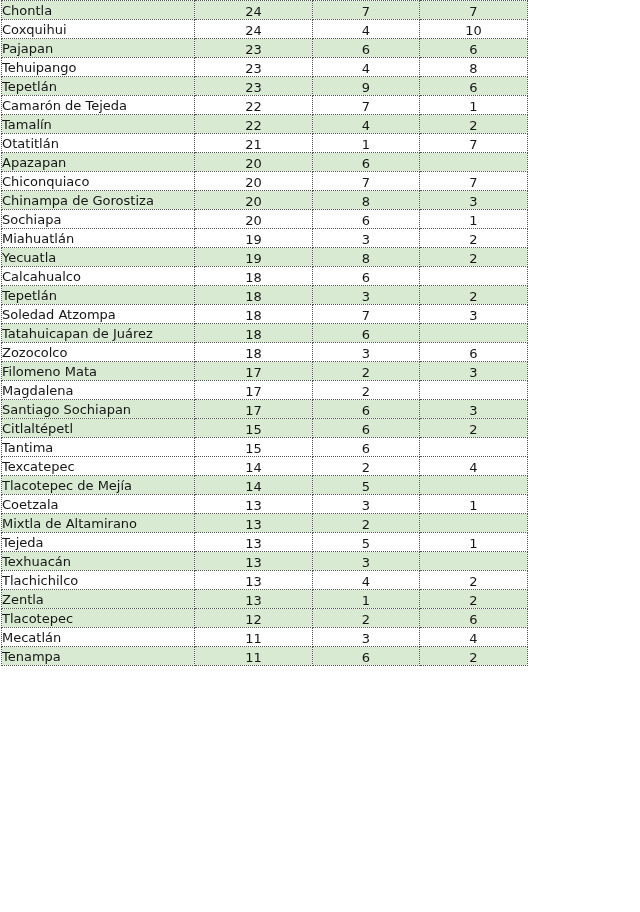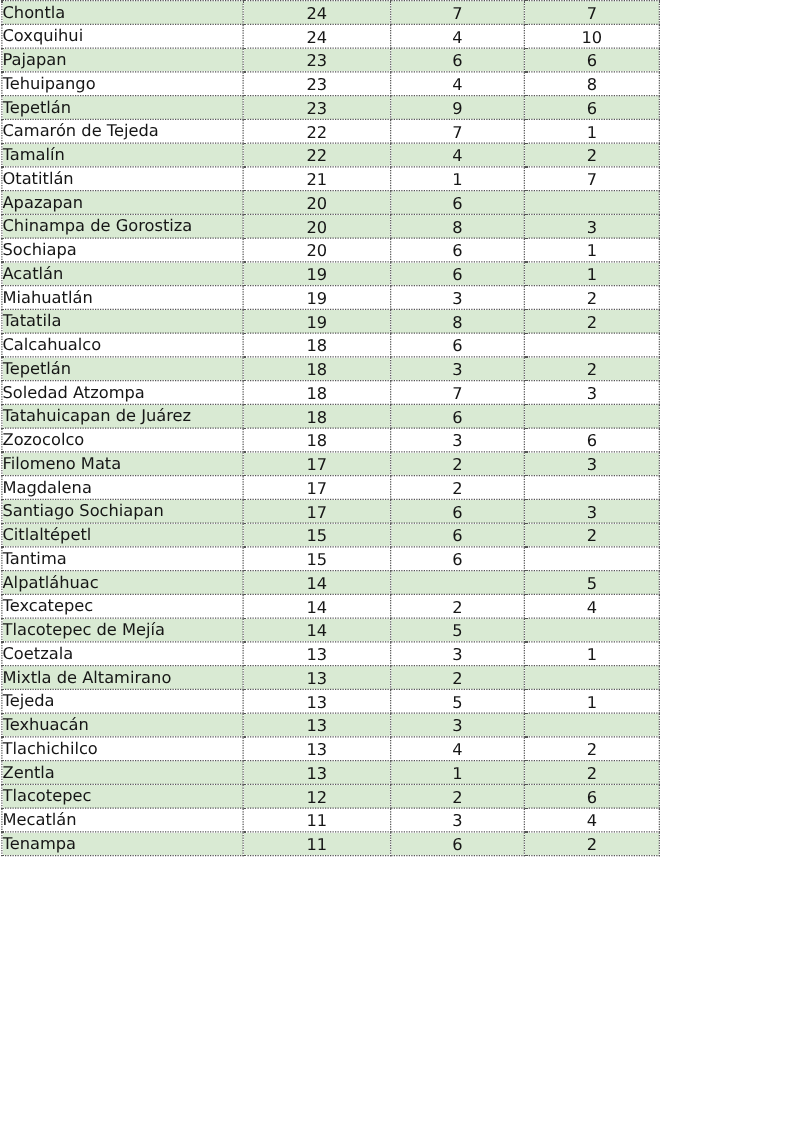--- a/index.html
+++ b/index.html
@@ -103,46 +103,46 @@
         <td class="num-cell">21</td>
         <td class="num-cell">1</td>
         <td class="num-cell">7</td>
       </tr>
       <tr class="row-green">
         <td class="name-cell">Apazapan</td>
         <td class="num-cell">20</td>
         <td class="num-cell">6</td>
         <td class="num-cell"></td>
       </tr>
+      <tr class="row-white">
+        <td class="name-cell">Chiconquiaco</td>
+        <td class="num-cell">20</td>
+        <td class="num-cell">7</td>
+        <td class="num-cell">7</td>
+      </tr>
       <tr class="row-green">
         <td class="name-cell">Chinampa de Gorostiza</td>
         <td class="num-cell">20</td>
         <td class="num-cell">8</td>
         <td class="num-cell">3</td>
       </tr>
       <tr class="row-white">
         <td class="name-cell">Sochiapa</td>
         <td class="num-cell">20</td>
-        <td class="num-cell">6</td>
-        <td class="num-cell">1</td>
-      </tr>
-      <tr class="row-green">
-        <td class="name-cell">Acatlán</td>
-        <td class="num-cell">19</td>
         <td class="num-cell">6</td>
         <td class="num-cell">1</td>
       </tr>
       <tr class="row-white">
         <td class="name-cell">Miahuatlán</td>
         <td class="num-cell">19</td>
         <td class="num-cell">3</td>
         <td class="num-cell">2</td>
       </tr>
       <tr class="row-green">
-        <td class="name-cell">Tatatila</td>
+        <td class="name-cell">Yecuatla</td>
         <td class="num-cell">19</td>
         <td class="num-cell">8</td>
         <td class="num-cell">2</td>
       </tr>
       <tr class="row-white">
         <td class="name-cell">Calcahualco</td>
         <td class="num-cell">18</td>
         <td class="num-cell">6</td>
         <td class="num-cell"></td>
       </tr>
@@ -192,26 +192,20 @@
         <td class="name-cell">Citlaltépetl</td>
         <td class="num-cell">15</td>
         <td class="num-cell">6</td>
         <td class="num-cell">2</td>
       </tr>
       <tr class="row-white">
         <td class="name-cell">Tantima</td>
         <td class="num-cell">15</td>
         <td class="num-cell">6</td>
         <td class="num-cell"></td>
-      </tr>
-      <tr class="row-green">
-        <td class="name-cell">Alpatláhuac</td>
-        <td class="num-cell">14</td>
-        <td class="num-cell"></td>
-        <td class="num-cell">5</td>
       </tr>
       <tr class="row-white">
         <td class="name-cell">Texcatepec</td>
         <td class="num-cell">14</td>
         <td class="num-cell">2</td>
         <td class="num-cell">4</td>
       </tr>
       <tr class="row-green">
         <td class="name-cell">Tlacotepec de Mejía</td>
         <td class="num-cell">14</td>

